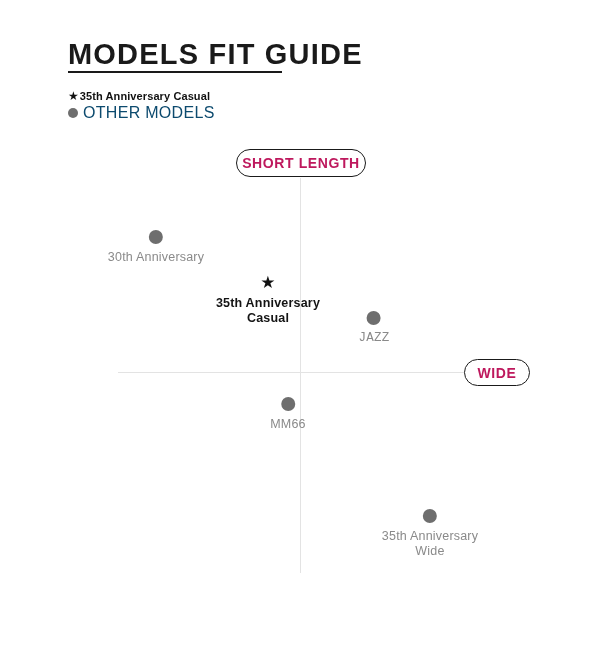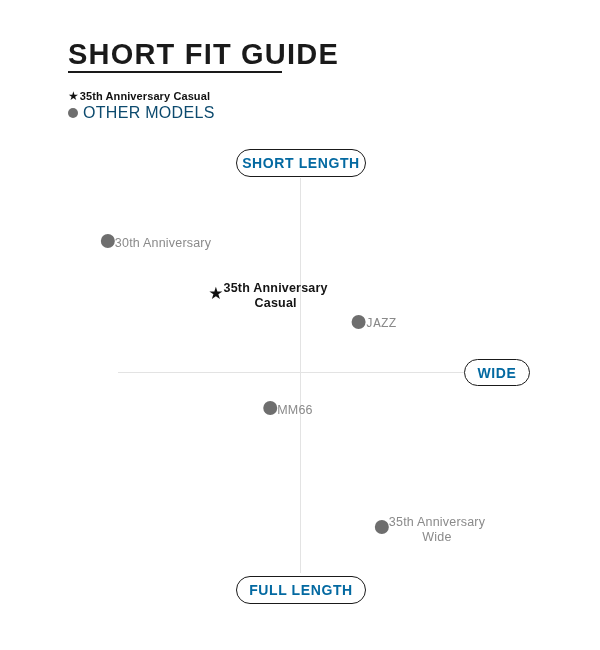--- a/index.html
+++ b/index.html
@@ -102,34 +102,34 @@
     position: absolute;
     border: 1.4px solid #1a1a1a;
     border-radius: 999px;
     background: #ffffff;
     display: flex;
     align-items: center;
     justify-content: center;
     font-size: 14px;
     font-weight: bold;
     letter-spacing: 0.6px;
-    color: #0369a1;
+    color: #be185d;
     white-space: nowrap;
     box-sizing: border-box;
   }
   .pill-short  { left: 236px; top: 149px; width: 130px; height: 28px; }
   .pill-full   { left: 236px; top: 576px; width: 130px; height: 28px; }
   .pill-slim   { left: 71px;  top: 359px; width: 66px;  height: 27px; }
   .pill-wide   { left: 464px; top: 359px; width: 66px;  height: 27px; }
 
   
   .point {
     position: absolute;
     display: flex;
-    flex-direction: row;
+    flex-direction: column;
     align-items: center;
     transform: translateX(-50%);
     justify-content: center;
   }
   .point .marker-dot {
     width: 14px;
     height: 14px;
     border-radius: 50%;
     background: #6e6e6e;
   }
@@ -147,39 +147,38 @@
     white-space: pre-line;
   }
   .point.gray .plabel { color: #8a8a8a; }
   .point.dark .plabel { color: #141414; font-weight: bold; font-size: 12.5px; }
 </style>
 </head>
 <body>
 
 <div id="canvas">
 
-  <div class="title">SHORT FIT GUIDE</div>
+  <div class="title">MODELS FIT GUIDE</div>
   <div class="title-rule"></div>
 
   <div class="legend">
     <div class="legend-row">
       <span class="legend-star">★</span>
       <span class="legend-label-dark">35th Anniversary Casual</span>
     </div>
     <div class="legend-row">
       <span class="legend-dot"></span>
       <span class="legend-label-gray">OTHER MODELS</span>
     </div>
   </div>
 
   <div class="axis-v"></div>
   <div class="axis-h"></div>
 
   <div class="pill pill-short">SHORT LENGTH</div>
-  <div class="pill pill-full">FULL LENGTH</div>
   <div class="pill pill-wide">WIDE</div>
 
   <div class="point gray" style="left:156px; top:230px;">
     <span class="marker-dot"></span>
     <span class="plabel">30th Anniversary</span>
   </div>
 
   <div class="point dark" style="left:268px; top:275px;">
     <span class="marker-star">★</span>
     <span class="plabel">35th Anniversary

